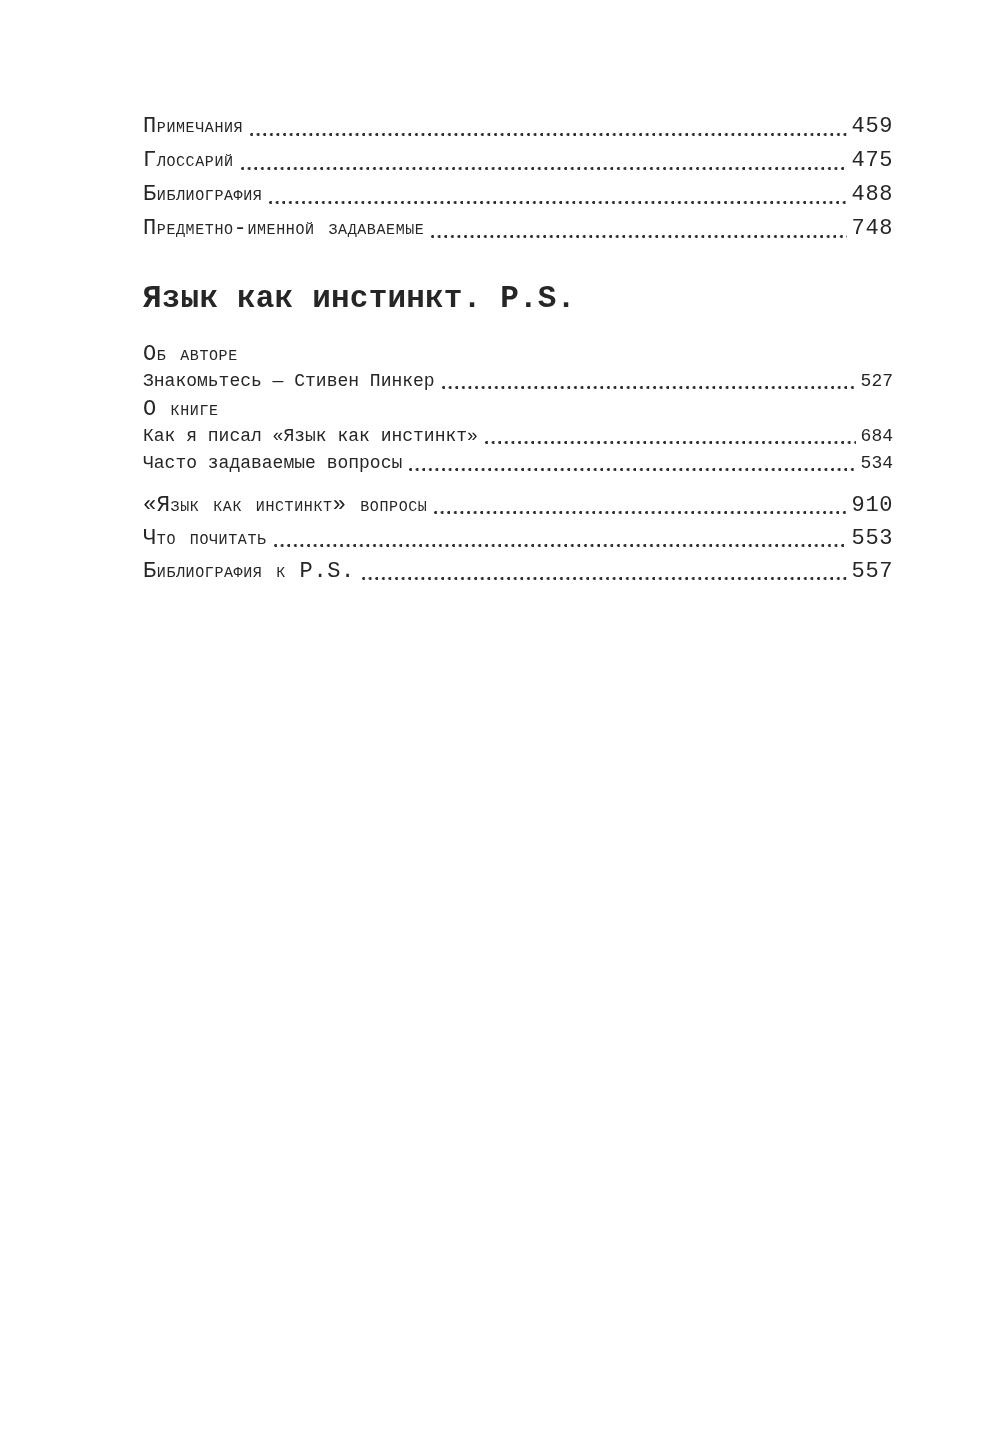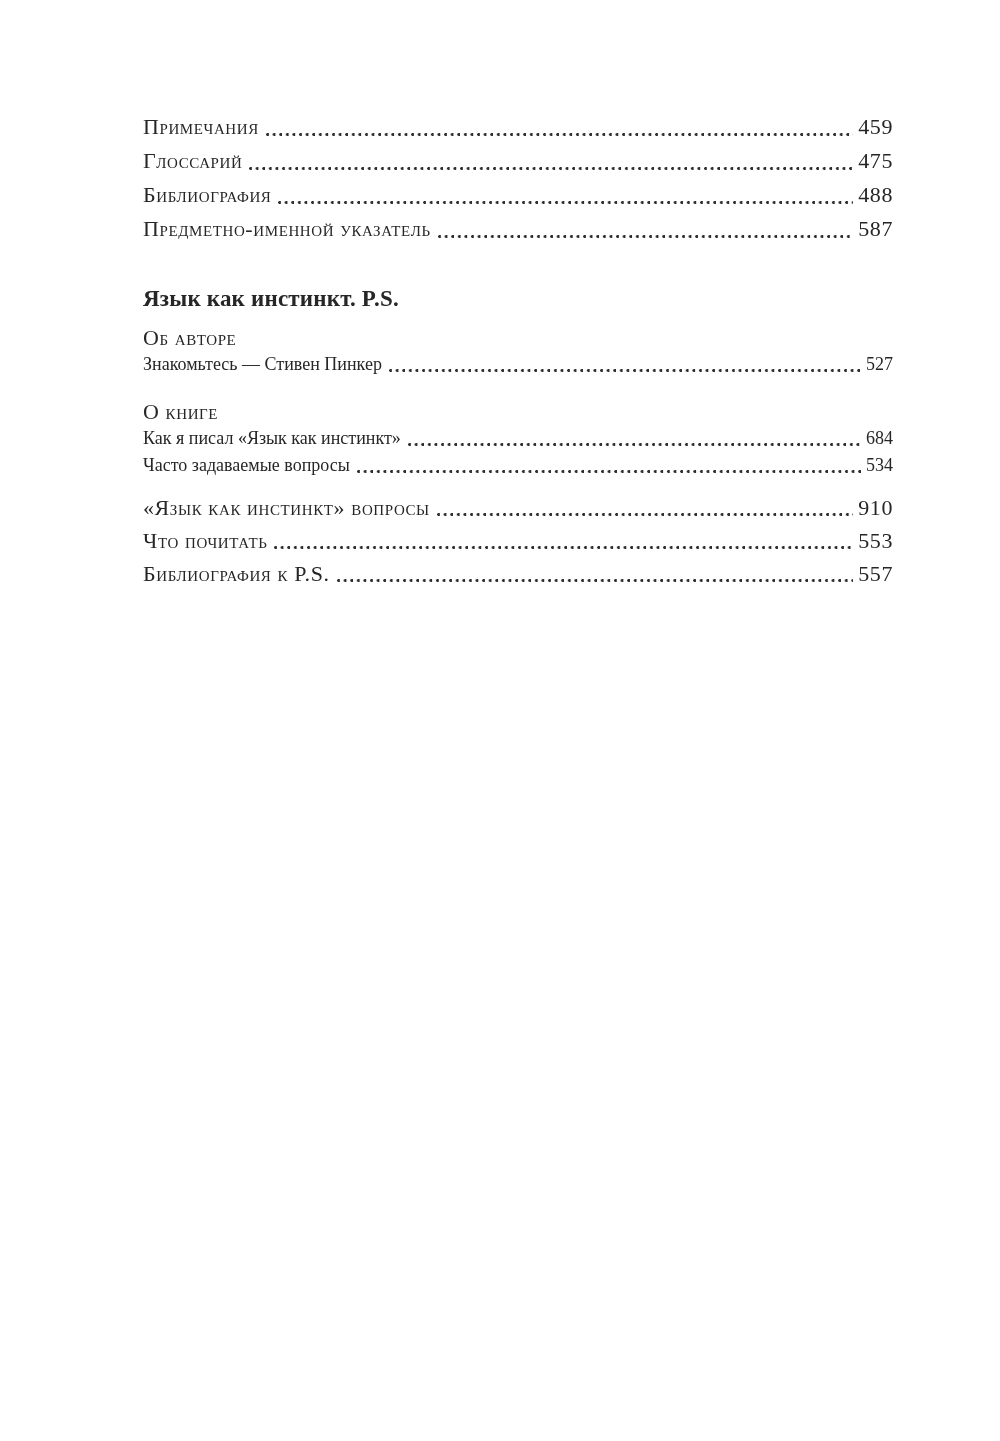--- a/index.html
+++ b/index.html
@@ -7,21 +7,21 @@
     --bg: #ffffff;
     --dot: #2e2e2e;
   }
   * { margin: 0; padding: 0; box-sizing: border-box; }
   html, body { background: #ffffff; }
   .page {
     position: relative;
     width: 1000px;
     height: 1441px;
     background: var(--bg);
-    font-family: Liberation Serif, serif;
+    font-family: Liberation Mono, monospace;
     color: var(--text);
     overflow: hidden;
   }
   .content {
     position: absolute;
     left: 143px;
     top: 0;
     width: 750px;
   }
 
@@ -47,31 +47,31 @@
 
   
   .sc { font-variant: small-caps; letter-spacing: 0.6px; }
 
   
   .block-backmatter { margin-top: 110px; }
 
   
   .part-heading {
     margin-top: 38px;
-    font-size: 23px;
+    font-size: 31px;
     line-height: 30px;
     font-weight: 700;
     letter-spacing: 0.2px;
   }
   .subheading {
     font-size: 22px;
     line-height: 27px;
   }
-  .subhead-author { margin-top: 10px; }
-  .subhead-book   { margin-top: 20px; }
+  .subhead-author { margin-top: 27px; }
+  .subhead-book   { margin-top: 1px; }
   .row-tight {
     font-size: 18px;
     line-height: 27px;
   }
   .row-tight .leader { margin-bottom: 6px; }
 
   
   .block-closing { margin-top: 12px; }
   .block-closing .toc-row { line-height: 33px; }
 </style>
@@ -91,23 +91,23 @@
         <span class="toc-title">Глоссарий</span>
         <span class="leader"></span>
         <span class="pagenum">475</span>
       </div>
       <div class="toc-row sc">
         <span class="toc-title">Библиография</span>
         <span class="leader"></span>
         <span class="pagenum">488</span>
       </div>
       <div class="toc-row sc">
-        <span class="toc-title">Предметно-именной указатель</span>
+        <span class="toc-title">Предметно-именной задаваемые</span>
         <span class="leader"></span>
-        <span class="pagenum">587</span>
+        <span class="pagenum">748</span>
       </div>
     </section>
 
     <h2 class="part-heading">Язык как инстинкт. P.S.</h2>
 
     <div class="subheading sc subhead-author">Об авторе</div>
     <div class="toc-row row-tight">
       <span class="toc-title">Знакомьтесь — Стивен Пинкер</span>
       <span class="leader"></span>
       <span class="pagenum">527</span>

